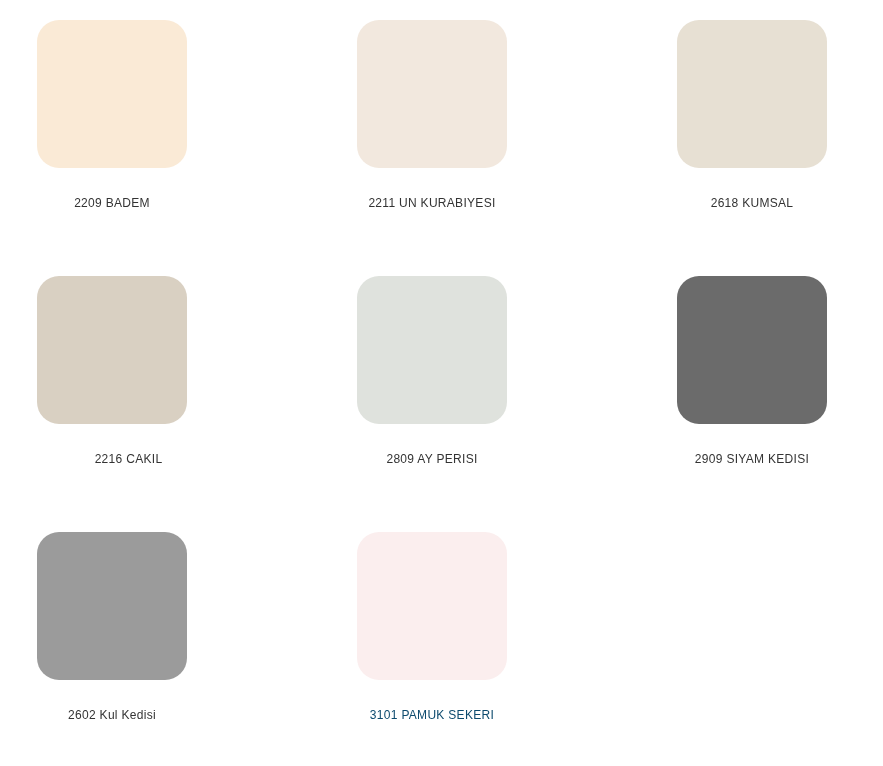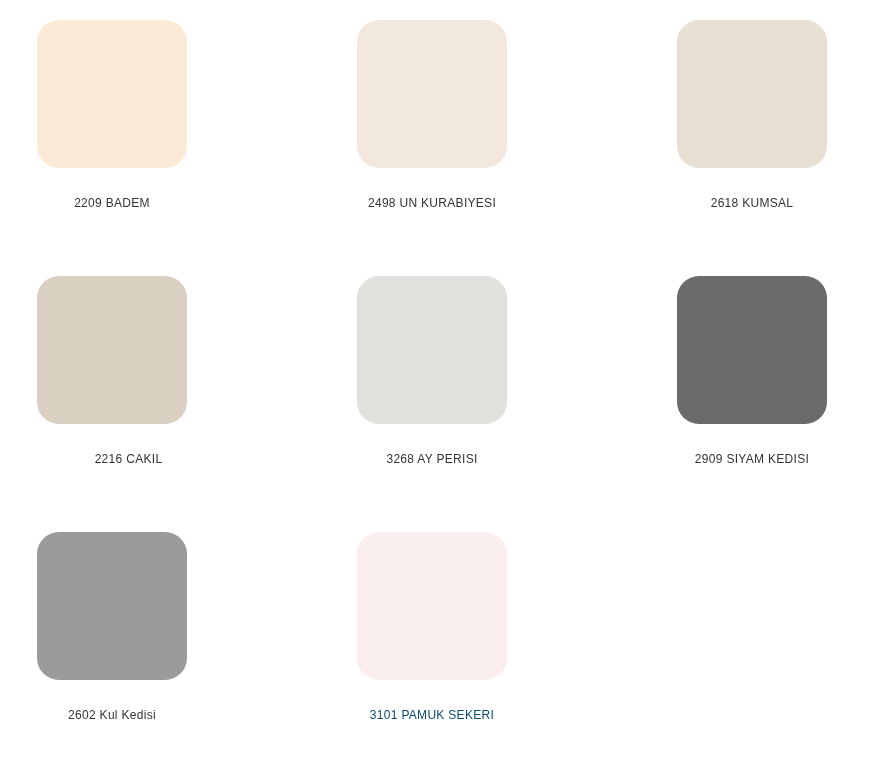--- a/index.html
+++ b/index.html
@@ -59,37 +59,37 @@
 
 <div class="palette-grid">
 
   <div class="swatch-card">
     <div class="swatch-chip" style="background-color: rgb(250, 234, 214);"></div>
     <div class="swatch-label" style="color: rgb(51, 51, 51);">2209 BADEM</div>
   </div>
 
   <div class="swatch-card">
     <div class="swatch-chip" style="background-color: rgb(242, 232, 222);"></div>
-    <div class="swatch-label" style="color: rgb(51, 51, 51);">2498 UN KURABIYESI</div>
+    <div class="swatch-label" style="color: rgb(51, 51, 51);">2211 UN KURABIYESI</div>
   </div>
 
 
   <div class="swatch-card">
     <div class="swatch-chip" style="background-color: rgb(231, 224, 211);"></div>
     <div class="swatch-label" style="color: rgb(51, 51, 51);">2618 KUMSAL</div>
   </div>
 
   <div class="swatch-card">
     <div class="swatch-chip" style="background-color: rgb(217, 208, 194);"></div>
     <div class="swatch-label" style="color: rgb(51, 51, 51); margin-left: 33px;">2216 CAKIL</div>
   </div>
 
   <div class="swatch-card">
     <div class="swatch-chip" style="background-color: rgb(223, 226, 221);"></div>
-    <div class="swatch-label" style="color: rgb(51, 51, 51);">3268 AY PERISI</div>
+    <div class="swatch-label" style="color: rgb(51, 51, 51);">2809 AY PERISI</div>
   </div>
 
   <div class="swatch-card">
     <div class="swatch-chip" style="background-color: rgb(107, 107, 107);"></div>
     <div class="swatch-label" style="color: rgb(51, 51, 51);">2909 SIYAM KEDISI</div>
   </div>
 
   <div class="swatch-card">
     <div class="swatch-chip" style="background-color: rgb(155, 155, 155);"></div>
     <div class="swatch-label" style="color: rgb(51, 51, 51);">2602 Kul Kedisi</div>

